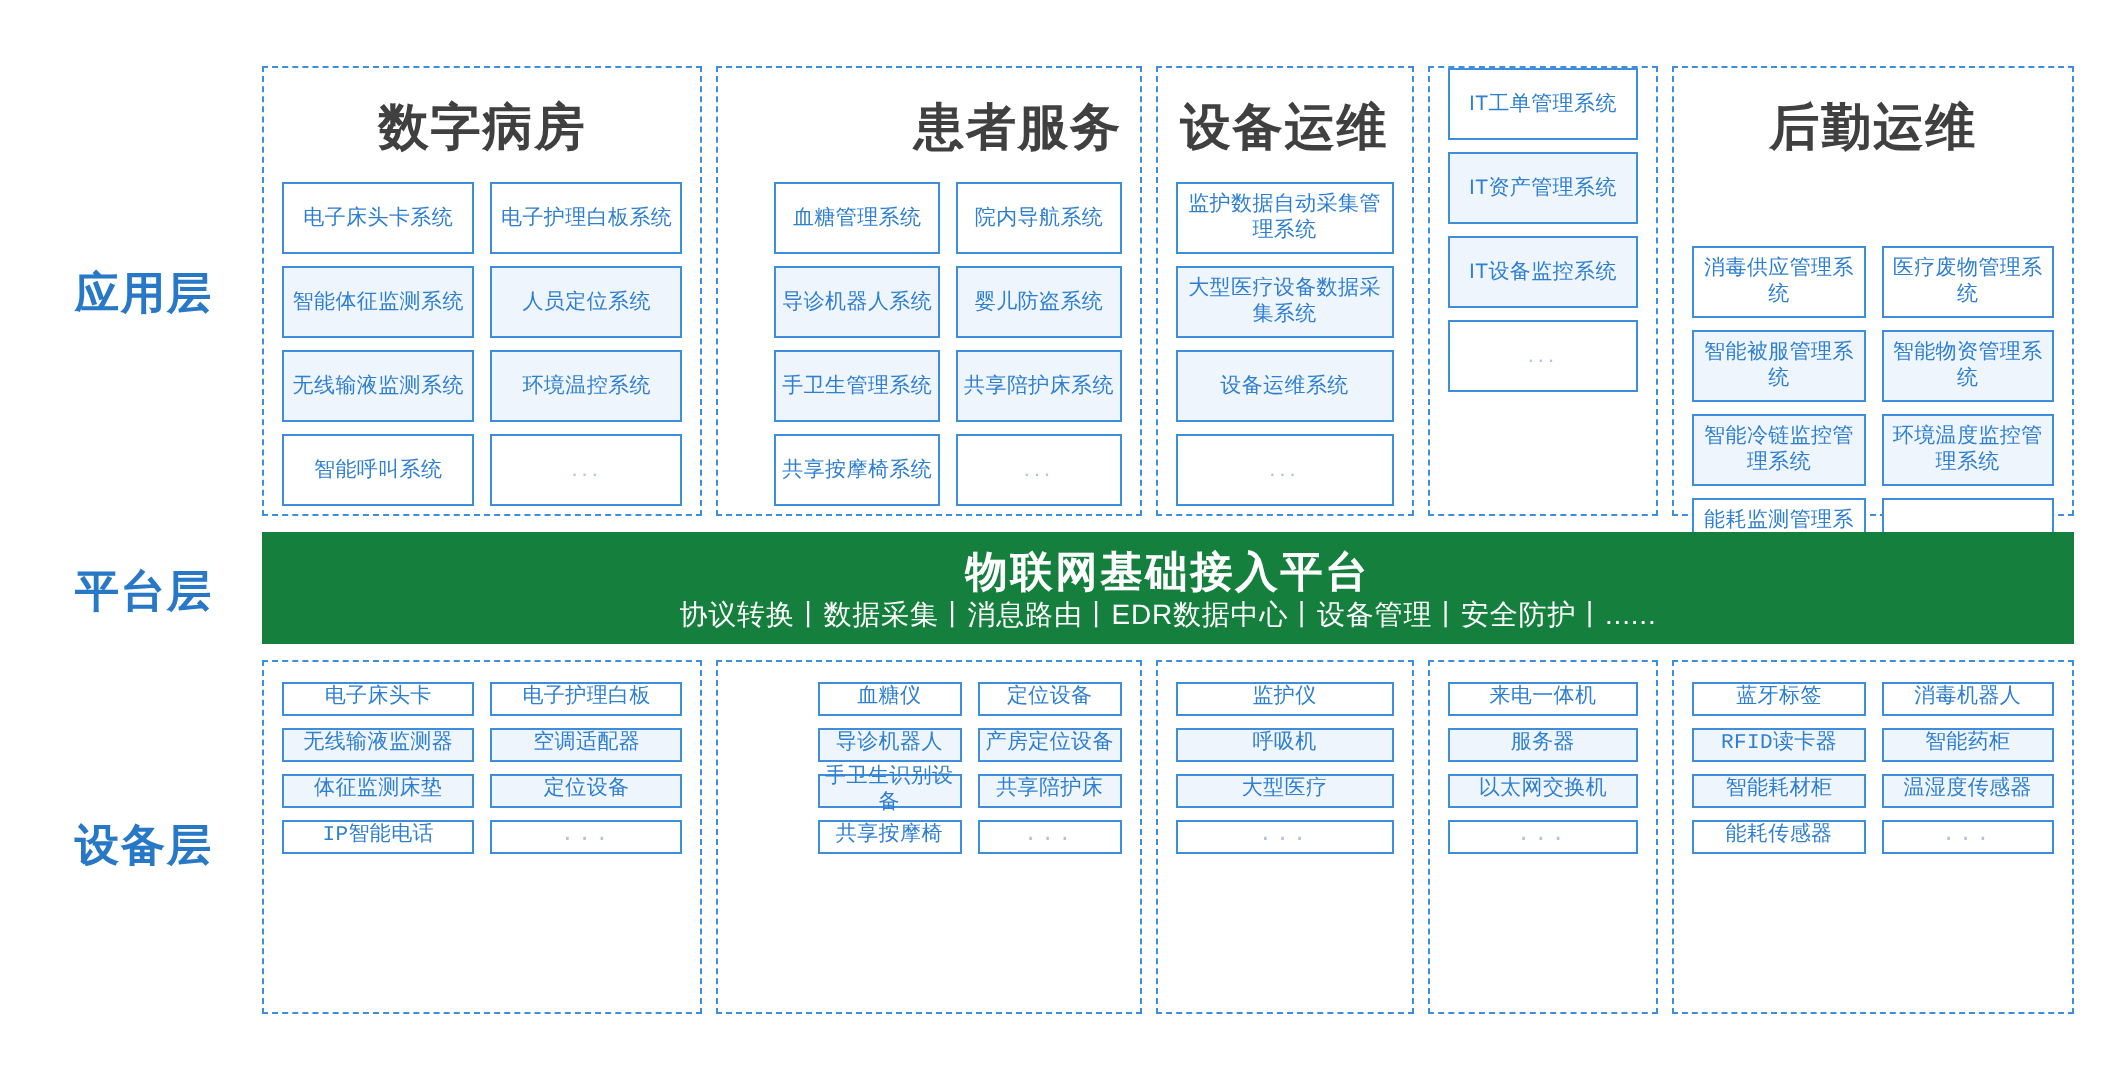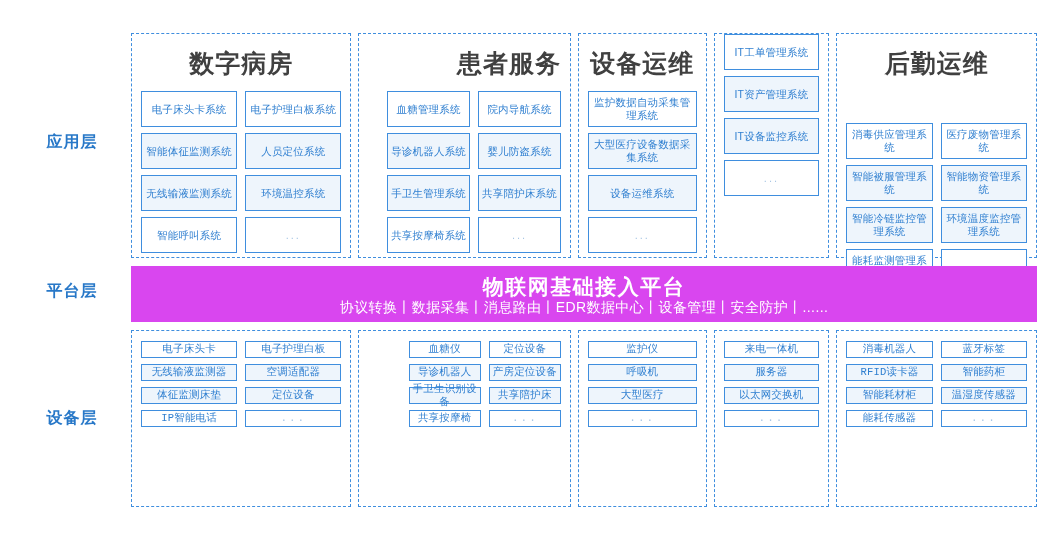--- a/index.html
+++ b/index.html
@@ -9,21 +9,21 @@
     font-family:"Liberation Sans","DejaVu Sans",sans-serif;
     overflow:hidden;
     position:relative;
   }
   #stage{position:absolute;left:0;top:0;width:1059px;height:539px;}
 
   
   .layer-label{
     position:absolute;
     color:#2878c8;
-    font-size:16px;
+    font-size:22px;
     font-weight:700;
     letter-spacing:1px;
     white-space:nowrap;
     text-align:center;
     width:120px;
     left:12px;
     font-family:Liberation Mono, monospace;
   }
   #label-app{top:132px;}
   #label-platform{top:281px;}
@@ -95,21 +95,21 @@
   .cell.tint{background:#eef5fc;}
   .cell.ellipsis{color:#a9c6e4;font-size:11px;letter-spacing:2px;}
 
   
   #device-layer .cell{height:17px;font-family:Liberation Mono, monospace;}
   #device-layer .rows{margin-top:10px;}
 
   
   #platform{
     position:absolute;left:131px;top:266px;width:906px;height:56px;
-    background:#d946ef;
+    background:#15803d;
     display:flex;
     flex-direction:column;
     align-items:center;
     justify-content:center;
     box-sizing:border-box;
   }
   #platform-title{
     color:#ffffff;
     font-size:21px;
     font-weight:700;
@@ -306,22 +306,22 @@
             <div class="cell tint">以太网交换机</div>
           </div>
           <div class="row">
             <div class="cell ellipsis">...</div>
           </div>
         </div>
       </div>
       <div class="col w-c5">
         <div class="rows">
           <div class="row">
+            <div class="cell">蓝牙标签</div>
             <div class="cell">消毒机器人</div>
-            <div class="cell">蓝牙标签</div>
           </div>
           <div class="row">
             <div class="cell tint">RFID读卡器</div>
             <div class="cell tint">智能药柜</div>
           </div>
           <div class="row">
             <div class="cell tint">智能耗材柜</div>
             <div class="cell tint">温湿度传感器</div>
           </div>
           <div class="row">

